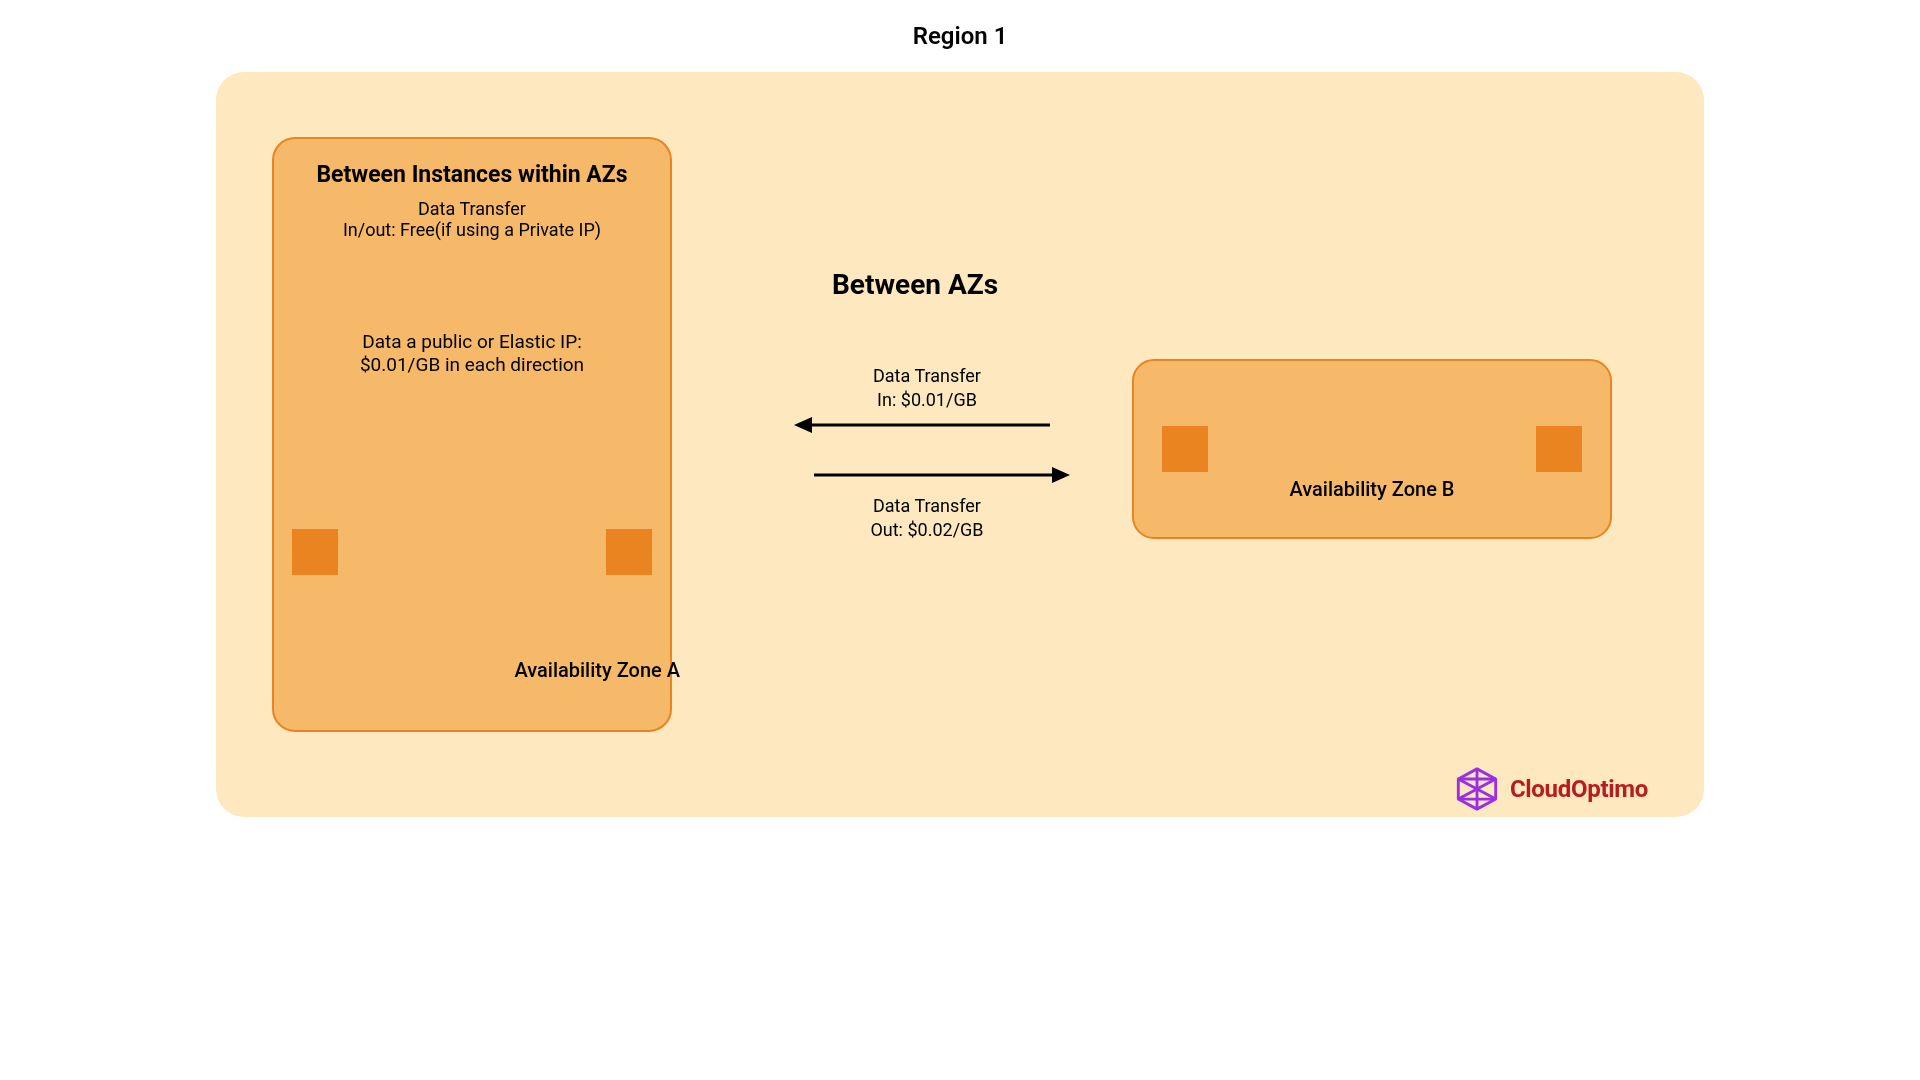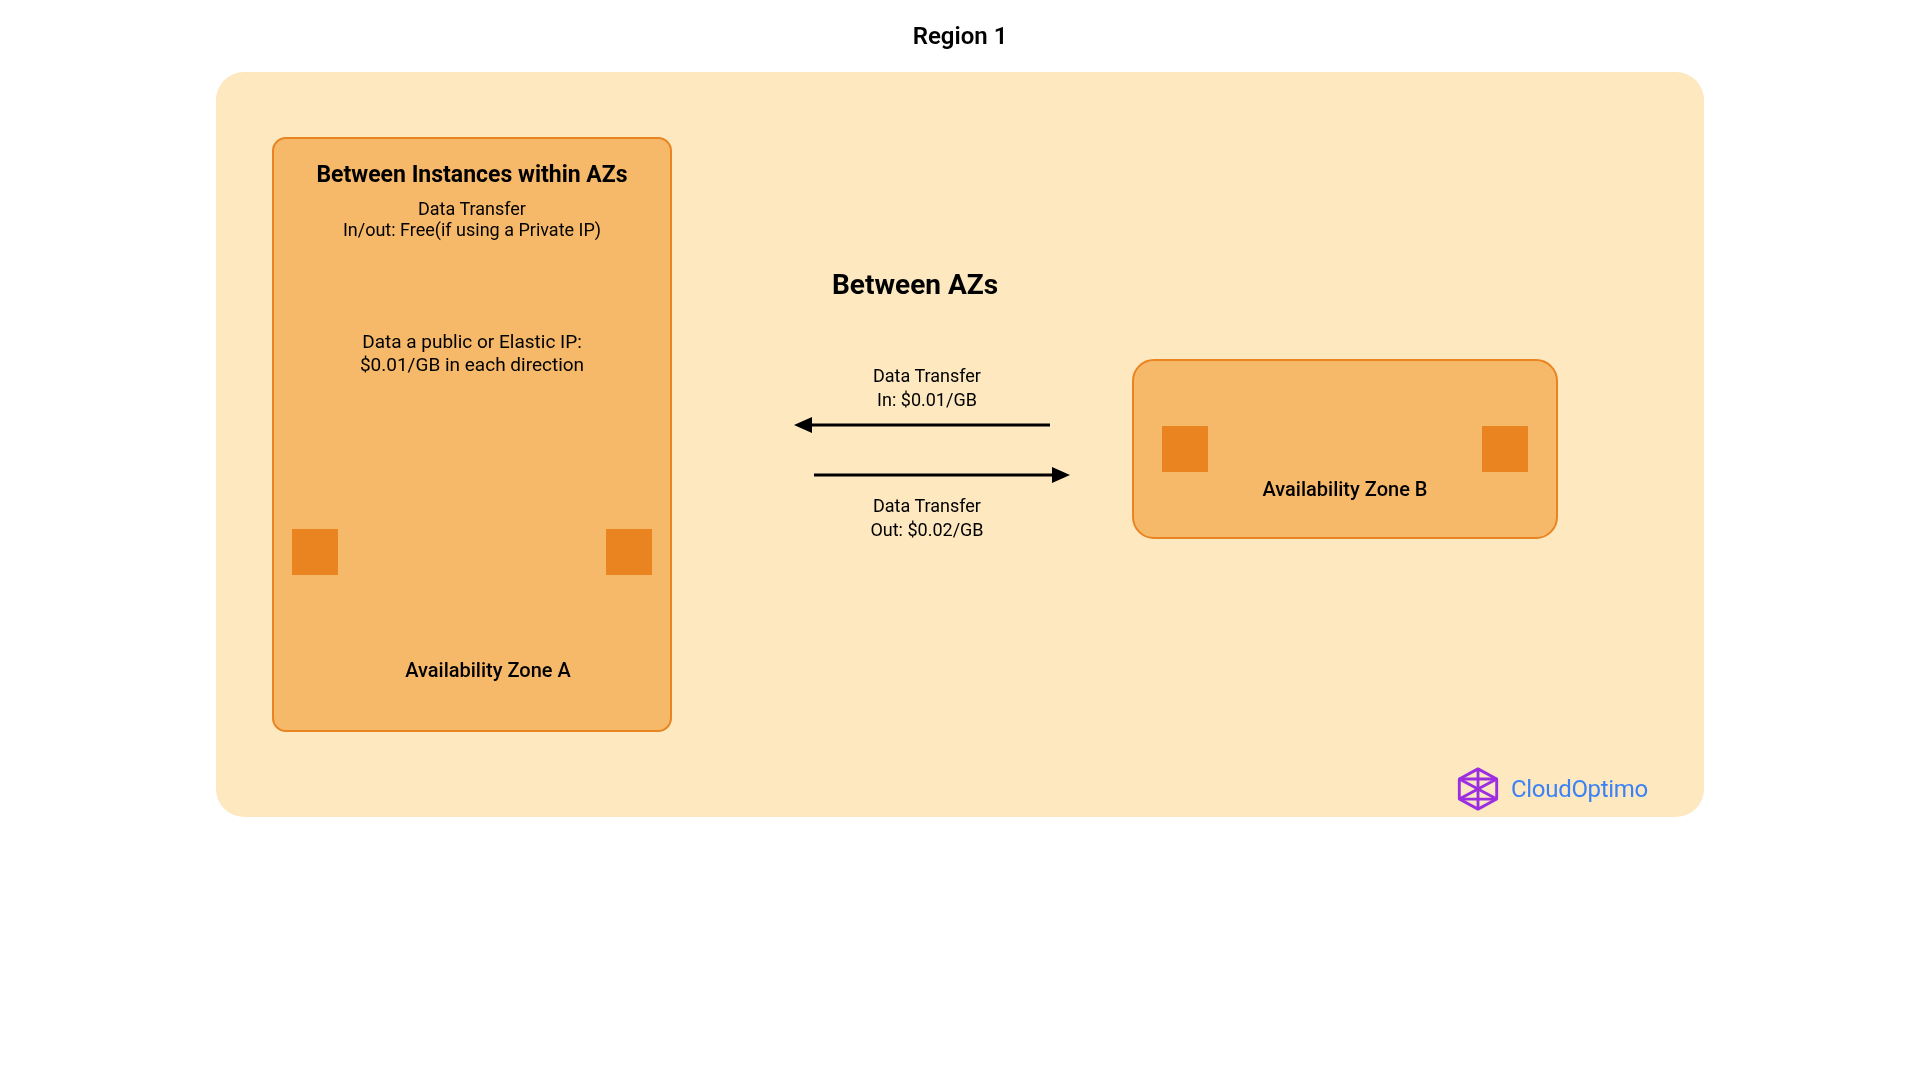--- a/index.html
+++ b/index.html
@@ -37,49 +37,49 @@
     border-radius: 28px;
   }
   .zone-a {
     position: absolute;
     top: 125px;
     left: 80px;
     width: 400px;
     height: 595px;
     background: #f6b96a;
     border: 2px solid #e98420;
-    border-radius: 14px;
+    border-radius: 23px;
     padding: 22px 18px 18px 18px;
     text-align: center;
   }
   .zone-a .title {
     font-size: 23px;
     font-weight: 700;
     color: #000;
     margin-bottom: 10px;
   }
   .zone-a .line1 { font-size: 18px; color: #000; }
   .zone-a .line2 { font-size: 18px; color: #000; margin-bottom: 90px;}
   .zone-a .pub1 { font-size: 19px; color: #000; margin-top: 30px;}
   .zone-a .pub2 { font-size: 19px; color: #000; }
   .zone-a .label-bottom {
     position: absolute;
     bottom: 48px;
-    left: 16px;
+    left: 10px;
     width: 100%;
-    text-align: center;
+    text-align: right;
     font-size: 20px;
     font-weight: 500;
     color: #000;
   }
   .zone-b {
     position: absolute;
     top: 347px;
     left: 940px;
-    width: 426px;
+    width: 480px;
     height: 180px;
     background: #f6b96a;
     border: 2px solid #e98420;
     border-radius: 22px;
   }
   .zone-b .label-bottom {
     position: absolute;
     bottom: 36px;
     left: 0;
     width: 100%;
@@ -112,22 +112,22 @@
   .logo {
     position: absolute;
     right: 80px;
     bottom: 30px;
     display: flex;
     align-items: center;
     gap: 10px;
   }
   .logo-text {
     font-size: 24px;
-    font-weight: 400;
-    color: #3b82f6;
+    font-weight: 700;
+    color: #b91c1c;
     letter-spacing: -0.3px;
   }
   svg.arrow { position: absolute; }
 </style>
 </head>
 <body>
 
 <div class="canvas">
 
   <div class="region-title">Region 1</div>

